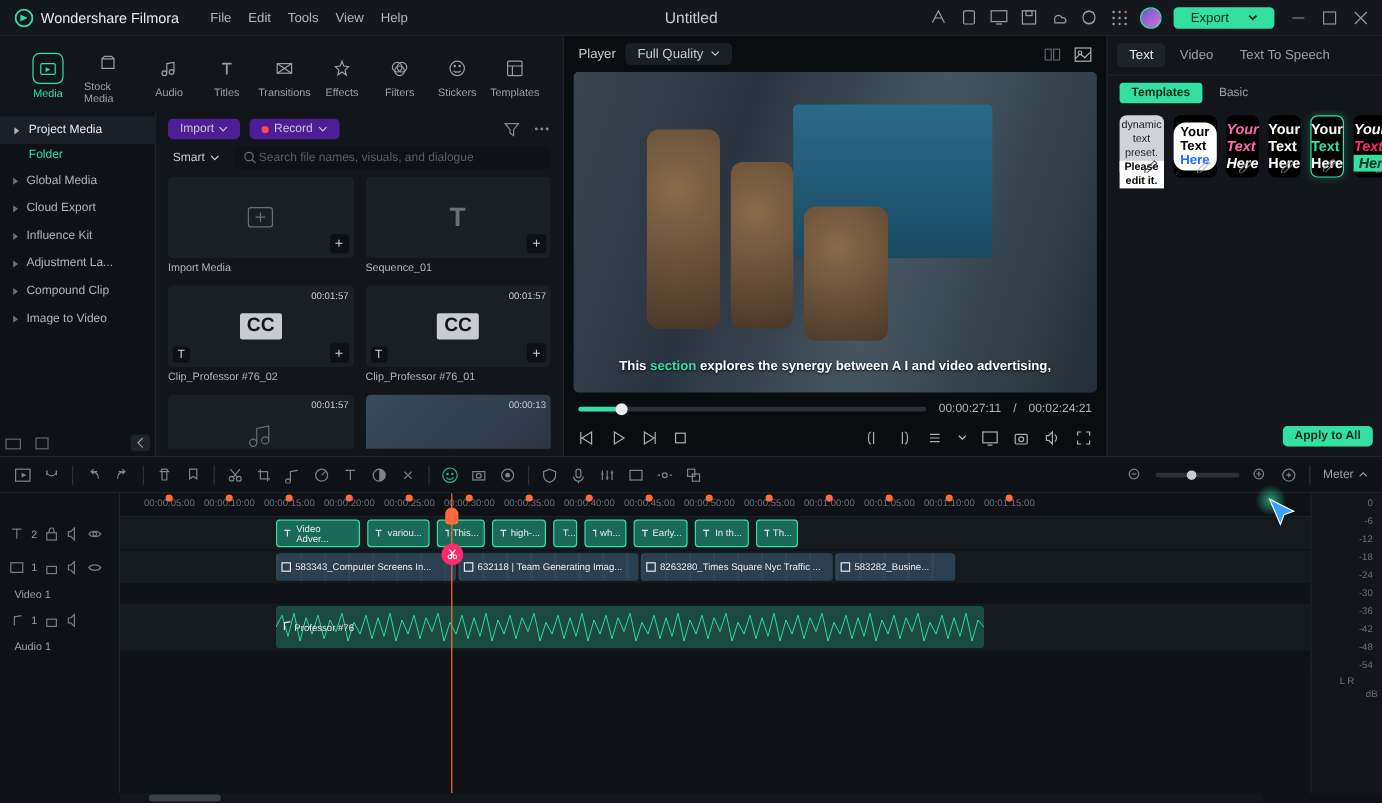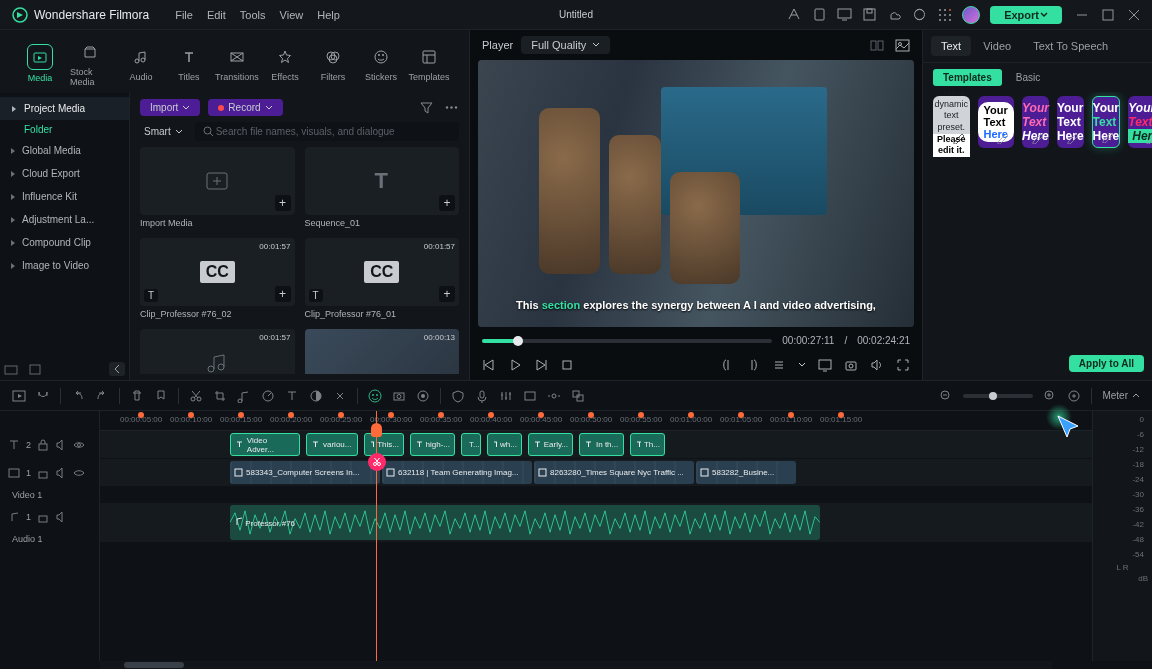--- a/index.html
+++ b/index.html
@@ -4,25 +4,25 @@
 <style>
 * { margin: 0; padding: 0; box-sizing: border-box; font-family: -apple-system, BlinkMacSystemFont, "Segoe UI", sans-serif; }
 body { background: #0a0d10; color: #c8ccd0; font-size: 11px; overflow: hidden; width: 1152px; height: 669px; position: relative; }
 svg { display: block; }
 
 
 .titlebar { height: 30px; background: #14181c; display: flex; align-items: center; padding: 0 12px; gap: 8px; border-bottom: 1px solid #1e2328; }
 .logo { display: flex; align-items: center; gap: 6px; color: #e8eaed; font-size: 12px; font-weight: 500; }
 .menus { display: flex; gap: 14px; margin-left: 18px; font-size: 11px; color: #b0b5ba; }
 .menus span { cursor: pointer; }
-.title-center { position: absolute; left: 50%; transform: translateX(-50%); color: #c8ccd0; font-size: 10px; }
+.title-center { position: absolute; left: 50%; transform: translateX(-50%); color: #c8ccd0; font-size: 13px; }
 .title-right { margin-left: auto; display: flex; align-items: center; gap: 10px; }
 .ticon { width: 15px; height: 15px; cursor: pointer; opacity: 0.85; }
 .avatar { width: 18px; height: 18px; border-radius: 50%; background: linear-gradient(135deg,#6a5acd,#d86fda); border: 1px solid #3fdaa7; }
-.export-btn { background: #34e0a1; color: #0e2a1e; padding: 3px 14px; border-radius: 4px; font-size: 11px; font-weight: 700; display: flex; align-items: center; gap: 1px; cursor: pointer; }
+.export-btn { background: #34e0a1; color: #0e2a1e; padding: 3px 14px; border-radius: 4px; font-size: 11px; font-weight: 400; display: flex; align-items: center; gap: 16px; cursor: pointer; }
 .winbtn { width: 12px; height: 12px; cursor: pointer; opacity: 0.8; margin-left: 4px; }
 
 
 .main { display: flex; height: 350px; }
 .left-panel { width: 470px; background: #12161a; display: flex; flex-direction: column; border-right: 1px solid #1e2328; }
 .toolbar-tabs { display: flex; gap: 4px; padding: 8px 18px 4px; align-items: center; }
 .tab-item { display: flex; flex-direction: column; align-items: center; gap: 3px; padding: 2px 4px; cursor: pointer; color: #9aa0a6; min-width: 44px; }
 .tab-item.active { color: #34e0a1; }
 .tab-item.active .tab-iconbox { border: 1px solid #34e0a1; border-radius: 6px; padding: 4px; }
 .tab-iconbox { padding: 4px; }
@@ -80,21 +80,21 @@
 
 
 .right-panel { width: 230px; background: #12161a; border-left:1px solid #1e2328; display:flex; flex-direction:column; position: relative; z-index: 50; }
 .rtabs { display:flex; gap:2px; padding:6px 8px; font-size:11px; border-bottom:1px solid #1e2328;}
 .rtab { padding:4px 10px; cursor:pointer; color:#9aa0a6;}
 .rtab.active { background:#1e2328; color:#e8eaed; border-radius:4px;}
 .rsubtabs { display:flex; gap:4px; padding:6px 10px; font-size:10px;}
 .rsubtab { padding:3px 10px; border-radius:3px; cursor:pointer; color:#9aa0a6;}
 .rsubtab.active { background:#34e0a1; color:#0e2a1e; font-weight:600;}
 .presets { flex:1; overflow:hidden; padding:4px 10px; display:flex; flex-direction:row; gap:8px;}
-.preset { height:52px; background:#4c1d95; border-radius:6px; position:relative; display:flex; align-items:center; justify-content:center; cursor:pointer;}
+.preset { height:52px; background:#000000; border-radius:6px; position:relative; display:flex; align-items:center; justify-content:center; cursor:pointer;}
 .preset.sel { border:1px solid #34e0a1; box-shadow:0 0 8px #34e0a155;}
 .preset .edit { position:absolute; bottom:4px; right:4px; width:14px; height:14px; opacity:.7;}
 .preset-dyn { background:#d0d4d8; color:#1a1f24; font-size:9px; text-align:center; line-height:1.3;}
 .preset-dyn .box{background:#fff;color:#000;padding:0 4px;font-weight:700; display:inline-block;}
 .ytxt{font-size:12px;font-weight:700;font-style:italic;}
 .apply-all { position:absolute; bottom:8px; right:8px; background:#34e0a1; color:#0e2a1e; padding:3px 10px; border-radius:4px; font-size:10px; font-weight:600; cursor:pointer;}
 
 
 .timeline { height: 289px; background: #0e1216; border-top:1px solid #1e2328; display:flex; flex-direction:column; position: relative; z-index: 0;}
 .tl-toolbar { height:30px; display:flex; align-items:center; gap:10px; padding:0 12px; border-bottom:1px solid #1e2328;}

